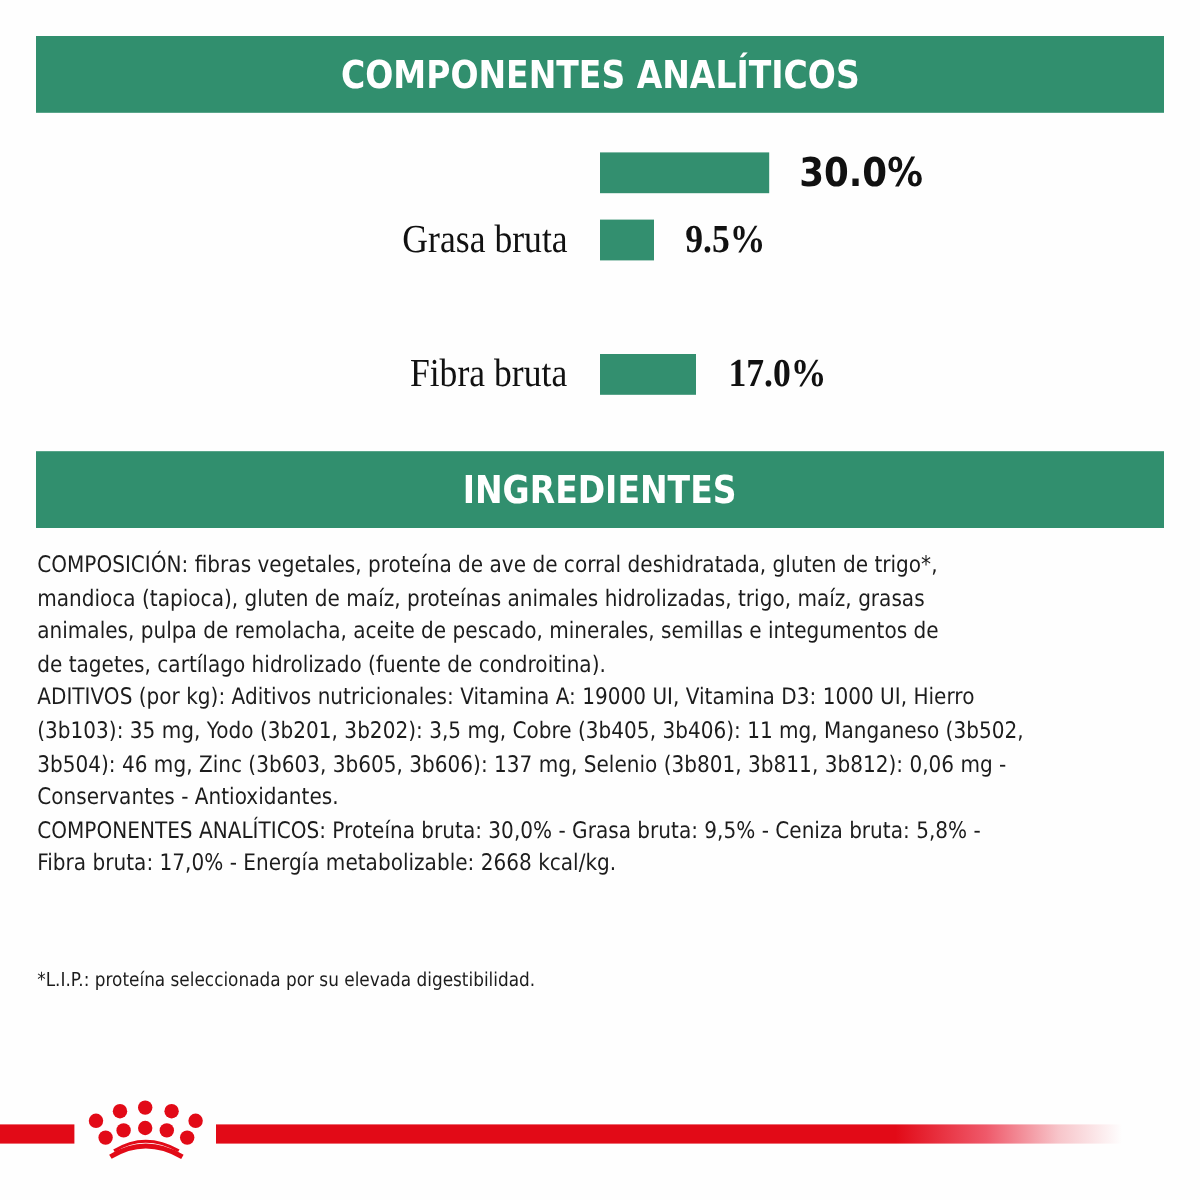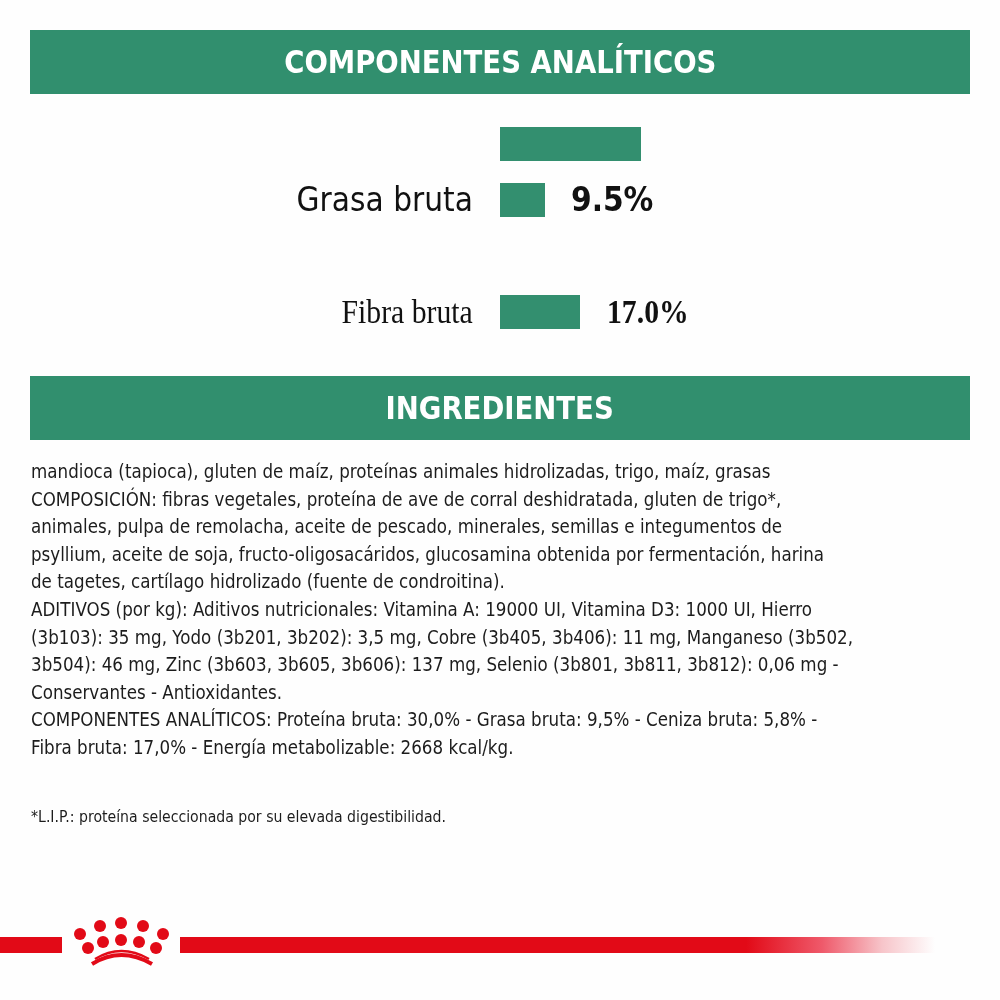--- a/index.html
+++ b/index.html
@@ -44,42 +44,42 @@
 </head>
 <body>
 
 <div class="banner" id="banner-analiticos">
   <span>COMPONENTES ANALÍTICOS</span>
 </div>
 
 <div class="chart">
   <div class="row" style="top:7px;">
     <div class="bar" style="width:141px;"></div>
+    <div class="value" style="left:666px;"><span>30.0%</span></div>
   </div>
-  <div class="row" style="top:63px;">
+  <div class="row" style="top:63px;font-family:Liberation Serif, serif;">
     <div class="label"><span>Grasa bruta</span></div>
     <div class="bar" style="width:45px;"></div>
     <div class="value" style="left:571px;"><span>9.5%</span></div>
   </div>
   <div class="row" style="top:175px;font-family:Liberation Serif, serif;">
     <div class="label"><span>Fibra bruta</span></div>
     <div class="bar" style="width:80px;"></div>
     <div class="value" style="left:607px;"><span>17.0%</span></div>
   </div>
 </div>
 
 <div class="banner" id="banner-ingredientes">
   <span>INGREDIENTES</span>
 </div>
 
 <div class="ingredients">
+  <p class="line"><span>COMPOSICIÓN: fibras vegetales, proteína de ave de corral deshidratada, gluten de trigo*,</span></p>
   <p class="line"><span>mandioca (tapioca), gluten de maíz, proteínas animales hidrolizadas, trigo, maíz, grasas</span></p>
-  <p class="line"><span>COMPOSICIÓN: fibras vegetales, proteína de ave de corral deshidratada, gluten de trigo*,</span></p>
   <p class="line"><span>animales, pulpa de remolacha, aceite de pescado, minerales, semillas e integumentos de</span></p>
-  <p class="line"><span>psyllium, aceite de soja, fructo-oligosacáridos, glucosamina obtenida por fermentación, harina</span></p>
   <p class="line"><span>de tagetes, cartílago hidrolizado (fuente de condroitina).</span></p>
   <p class="line"><span>ADITIVOS (por kg): Aditivos nutricionales: Vitamina A: 19000 UI, Vitamina D3: 1000 UI, Hierro</span></p>
   <p class="line"><span>(3b103): 35 mg, Yodo (3b201, 3b202): 3,5 mg, Cobre (3b405, 3b406): 11 mg, Manganeso (3b502,</span></p>
   <p class="line"><span>3b504): 46 mg, Zinc (3b603, 3b605, 3b606): 137 mg, Selenio (3b801, 3b811, 3b812): 0,06 mg -</span></p>
   <p class="line"><span>Conservantes - Antioxidantes.</span></p>
   <p class="line"><span>COMPONENTES ANALÍTICOS: Proteína bruta: 30,0% - Grasa bruta: 9,5% - Ceniza bruta: 5,8% -</span></p>
   <p class="line"><span>Fibra bruta: 17,0% - Energía metabolizable: 2668 kcal/kg.</span></p>
 </div>
 
 <div class="footnote">

